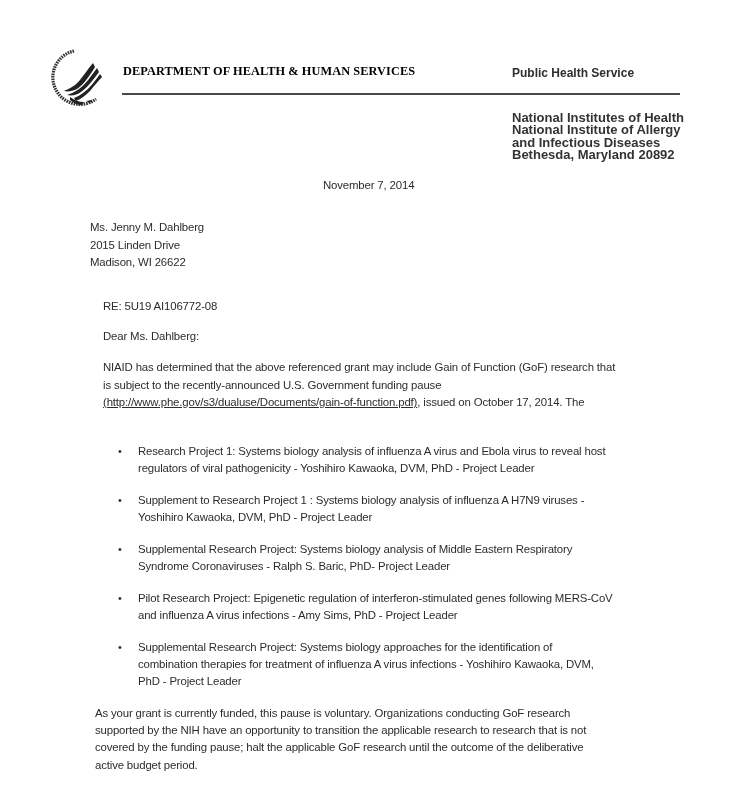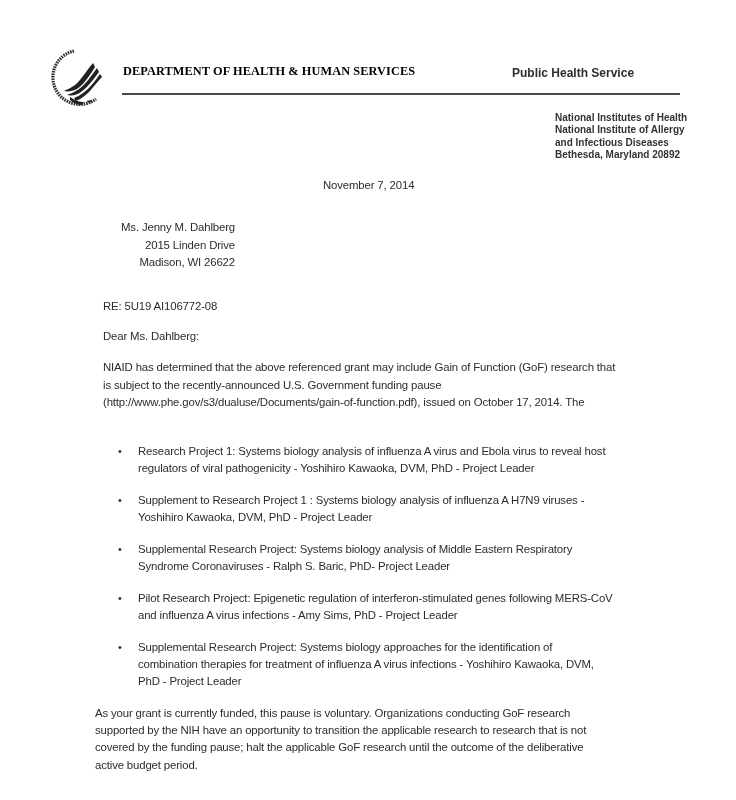--- a/index.html
+++ b/index.html
@@ -23,34 +23,34 @@
     left: 512px; top: 66px;
     font-family: "Liberation Sans", sans-serif;
     font-weight: bold; font-size: 12px; color: #2e2e2e;
   }
   .rule {
     left: 122px; top: 93px; width: 558px; height: 2px;
     background: #4a4a4a;
   }
   .agency {
     left: 512px; top: 112px;
-    font-weight: bold; font-size: 10px; line-height: 12.3px; color: #333; margin-left: 43px;
+    font-weight: bold; font-size: 13px; line-height: 12.3px; color: #333;
   }
   .agency div { white-space: nowrap; }
   .body-text {
     font-family: "Liberation Sans", sans-serif;
     font-size: 11.4px; color: #2c2c2c; letter-spacing: -0.15px;
   }
   .date { left: 323px; top: 179px; }
-  .address { left: 121px; top: 219px; line-height: 17.5px; text-align: right; }
+  .address { left: 90px; top: 219px; line-height: 17.5px; }
   .re { left: 103px; top: 300px; }
   .salutation { left: 103px; top: 330px; }
   .para1 { left: 103px; top: 359px; width: 560px; line-height: 17.5px; }
   .para1 div { white-space: nowrap; }
-  .link { color: #2c2c2c; }
+  .link { text-decoration: underline; color: #2c2c2c; }
   .bullets { left: 118px; top: 443px; width: 560px; }
   .bullet {
     position: relative; padding-left: 20px; line-height: 16.8px;
     margin-bottom: 15.5px;
   }
   .bullet .dot {
     position: absolute; left: 0; top: 0; font-size: 11px;
   }
   .bullet .line { white-space: nowrap; }
   .para2 { left: 95px; top: 705px; width: 600px; line-height: 17.2px; }

